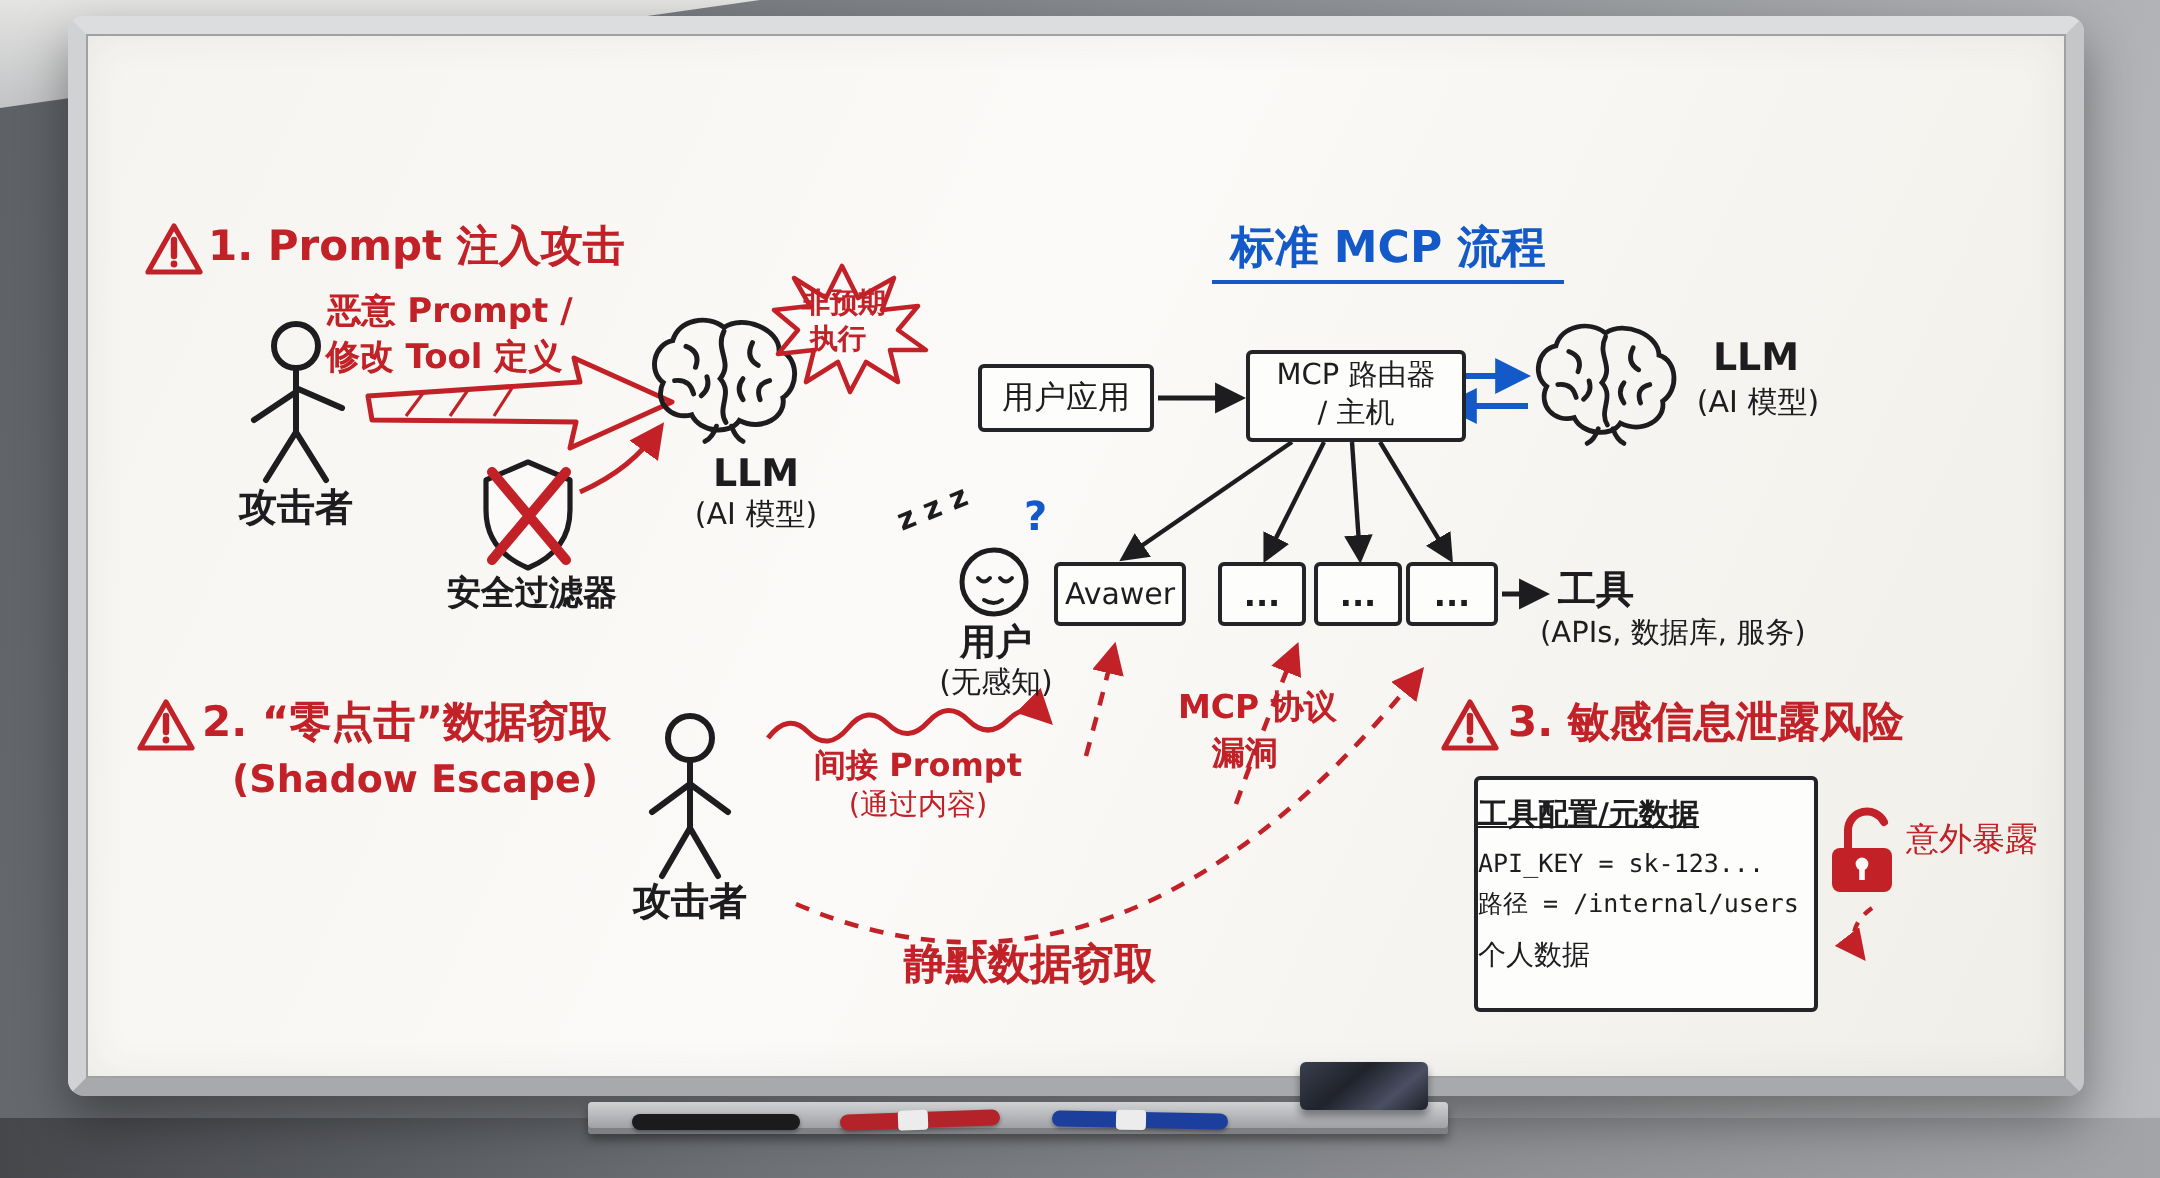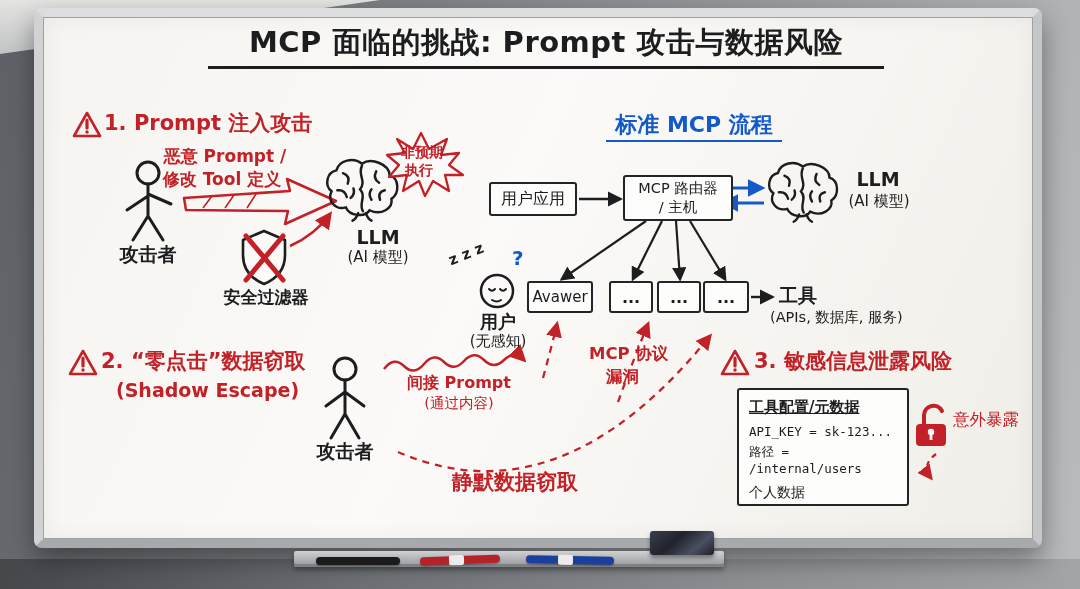--- a/index.html
+++ b/index.html
@@ -23,21 +23,21 @@
   .ctr{text-align:center}
   .title{font-size:29px;font-weight:bold;letter-spacing:.5px;border-bottom:3.2px solid #1d1d1f;padding-bottom:7px}
   .bluehead{font-size:22px;font-weight:bold;border-bottom:2.6px solid #1459c8;padding-bottom:3px}
   .tray{position:absolute;left:294px;top:551px;width:430px;height:16px;z-index:5;border-radius:2px;
     background:linear-gradient(#cfd1d3,#94969a);box-shadow:0 3px 5px rgba(0,0,0,.35), inset 0 -3px 0 #7e8084}
   .marker{position:absolute;height:8px;border-radius:4px;z-index:7;box-shadow:0 1px 2px rgba(0,0,0,.4)}
   .band{position:absolute;left:36%;top:-1px;width:15px;height:10px;background:#ececec;border-radius:2px}
   .eraser{position:absolute;left:650px;top:531px;width:64px;height:24px;border-radius:3px;z-index:7;
     background:linear-gradient(140deg,#3a3f4e 0%,#20232b 40%,#4a4f62 72%,#1d2027 100%);
     box-shadow:0 3px 4px rgba(0,0,0,.4)}
-  .cfg{flex-direction:column;align-items:flex-start;justify-content:flex-start;padding:8px 10px;text-align:left}
+  .cfg{flex-direction:column;align-items:flex-start;justify-content:flex-start;padding:8px 0;text-align:left}
   .cfg .h{font-size:15px;font-weight:bold;text-decoration:underline;margin-bottom:7px}
   .cfg .m{font-family:"DejaVu Sans Mono","Liberation Mono",monospace;font-size:12.5px;margin-bottom:5px}
   .cfg .p{font-size:14px;margin-top:3px}
 </style>
 </head>
 <body>
 
 <div class="scene">
   <div class="ceiling"></div>
   <div class="floor"></div>
@@ -147,21 +147,20 @@
   <div class="box" style="left:703px;top:281px;width:46px;height:32px;font-size:16px;font-weight:bold">
     <span>...</span>
   </div>
   <div class="box cfg" style="left:737px;top:388px;width:172px;height:118px">
     <div class="h">工具配置/元数据</div>
     <div class="m">API_KEY = sk-123...</div>
     <div class="m">路径 = /internal/users</div>
     <div class="p">个人数据</div>
   </div>
 
-  <div class="t title ctr" style="left:208px;top:26px;width:676px">MCP 面临的挑战: Prompt 攻击与数据风险</div>
 
   <div class="t red" style="left:104px;top:111px;font-size:21px;font-weight:bold">1. Prompt 注入攻击</div>
   <div class="t red ctr" style="left:152px;top:170px;width:140px;font-size:17px;font-weight:bold">修改 Tool 定义</div>
   <div class="t red ctr" style="left:158px;top:147px;width:134px;font-size:17px;font-weight:bold">恶意 Prompt /</div>
   <div class="t red ctr" style="left:397px;top:144px;width:50px;font-size:14px;font-weight:bold">非预期</div>
   <div class="t red ctr" style="left:394px;top:162px;width:50px;font-size:14px;font-weight:bold">执行</div>
   <div class="t ctr" style="left:115px;top:244px;width:66px;font-size:19px;font-weight:bold">攻击者</div>
   <div class="t ctr" style="left:346px;top:227px;width:64px;font-size:19px;font-weight:bold">LLM</div>
   <div class="t ctr" style="left:336px;top:249px;width:84px;font-size:15px">(AI 模型)</div>
   <div class="t ctr" style="left:222px;top:288px;width:88px;font-size:17px;font-weight:bold">安全过滤器</div>

